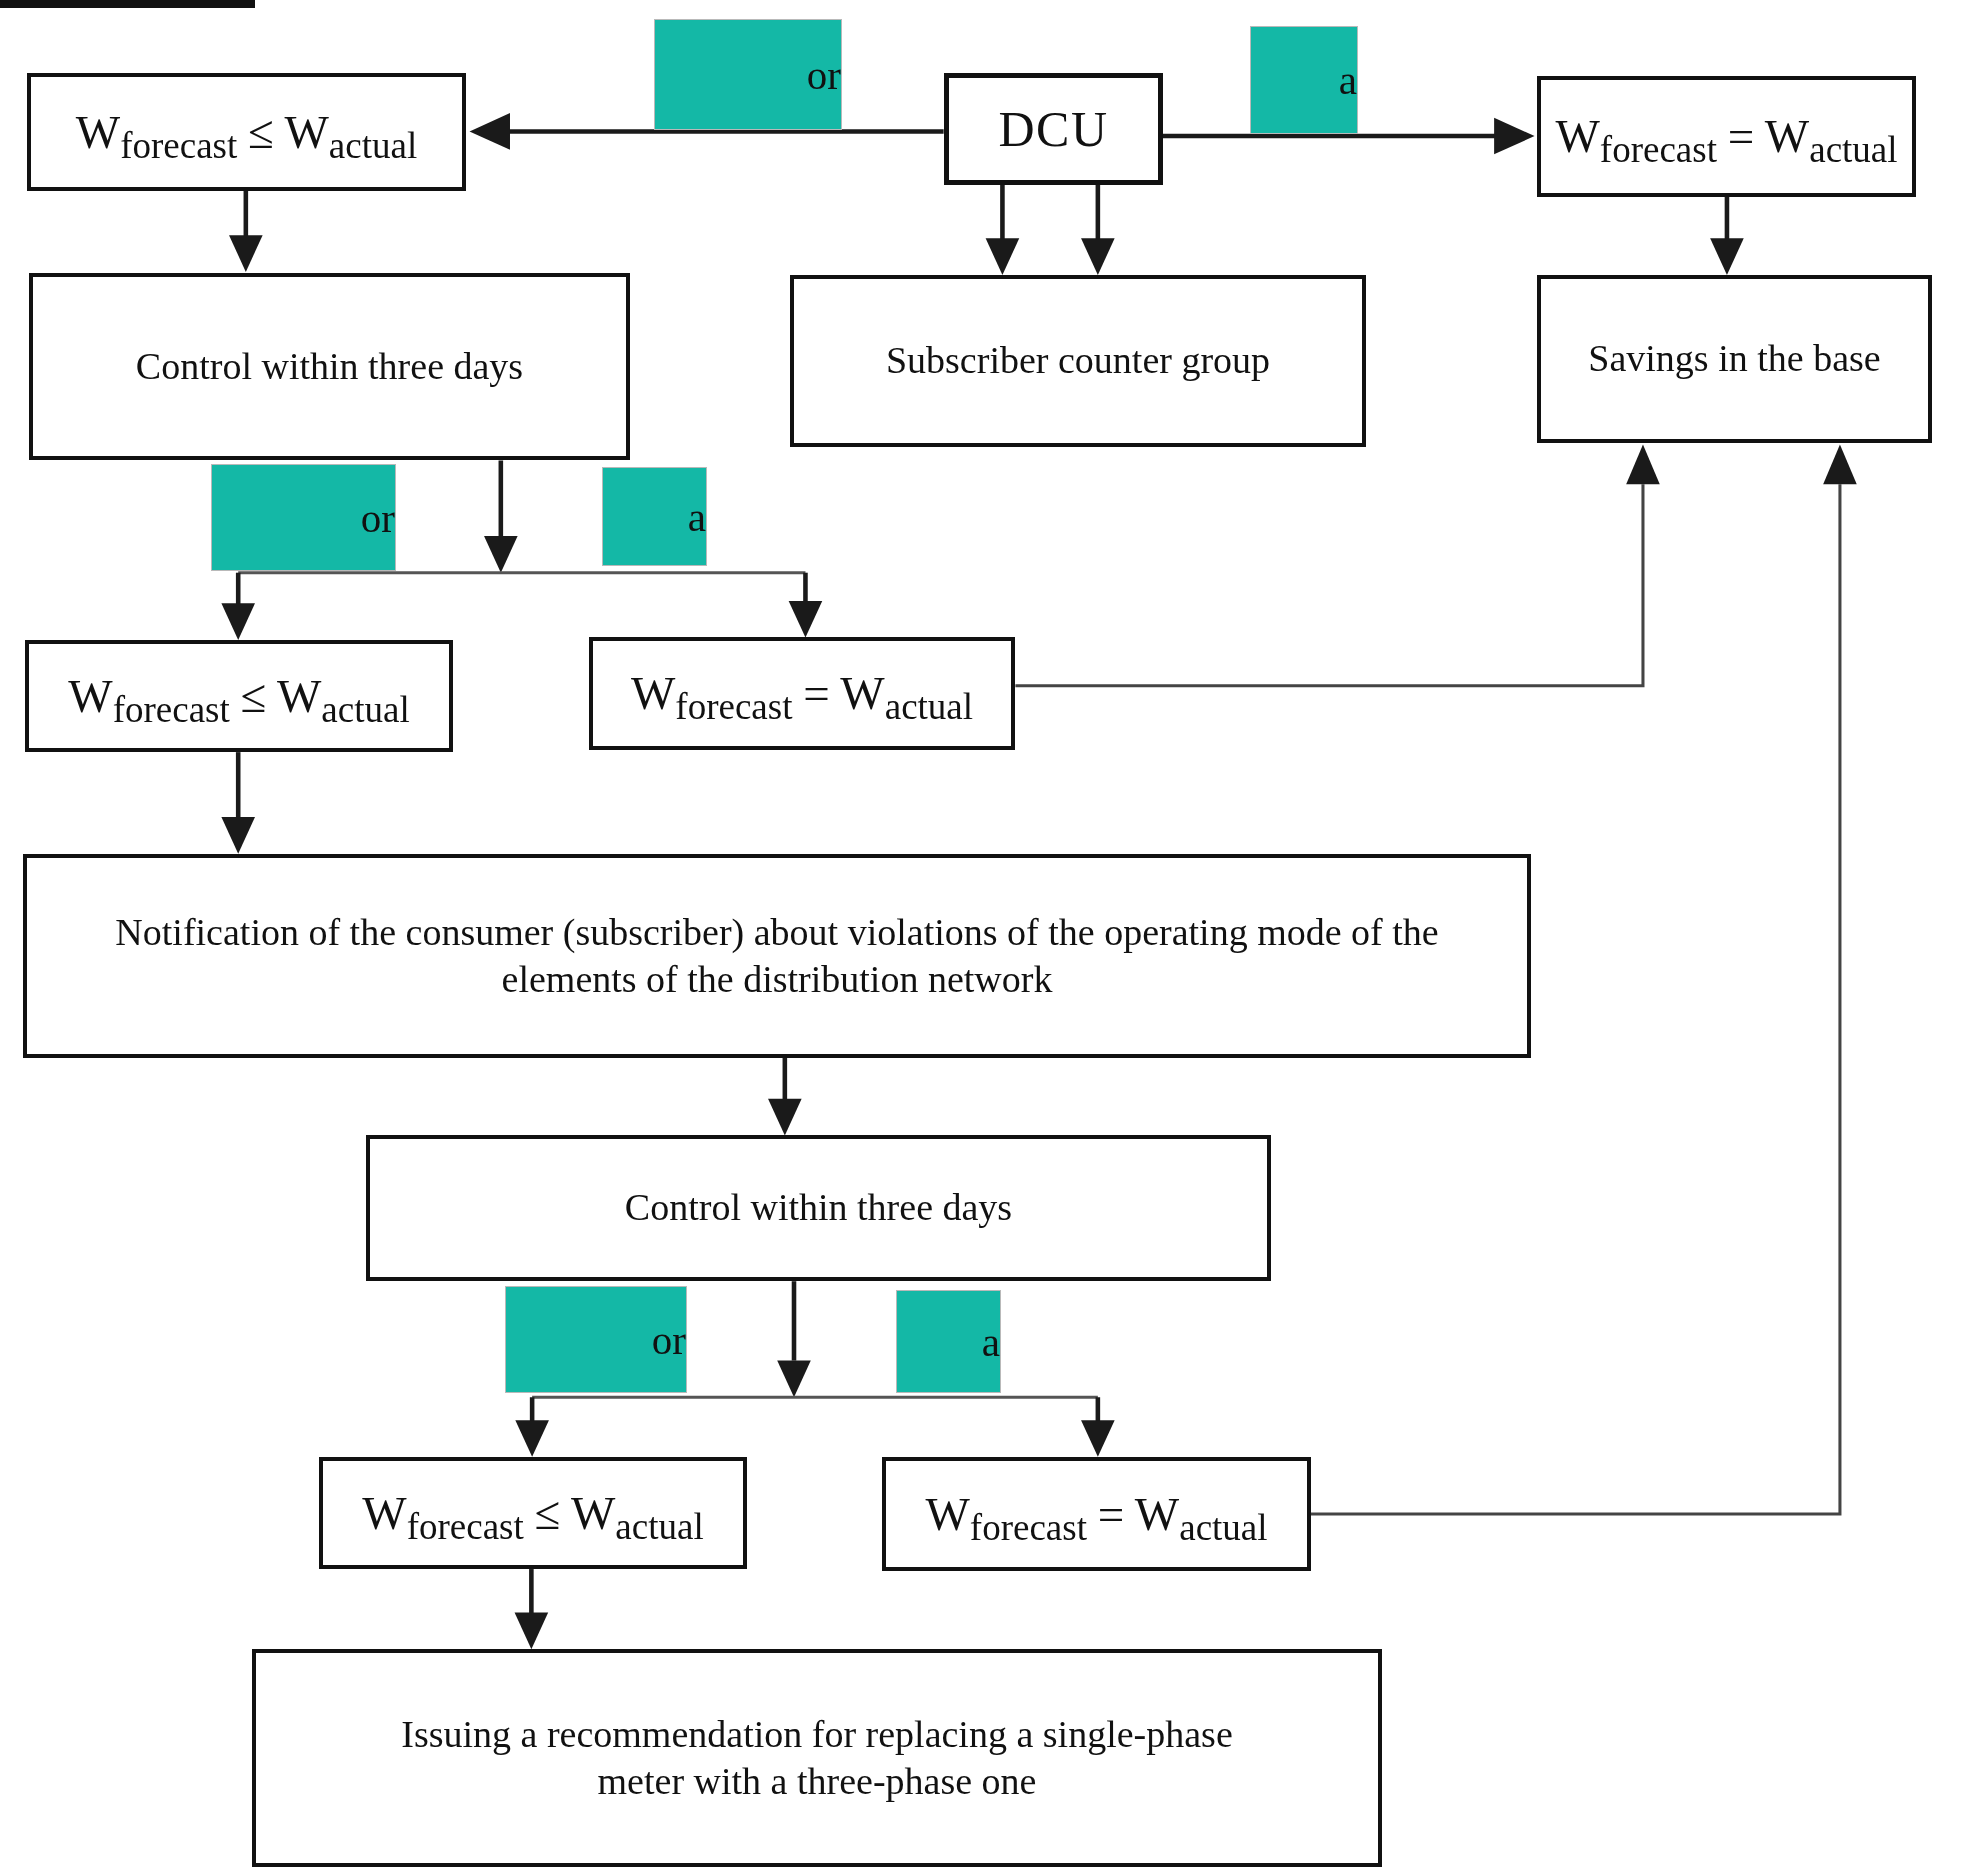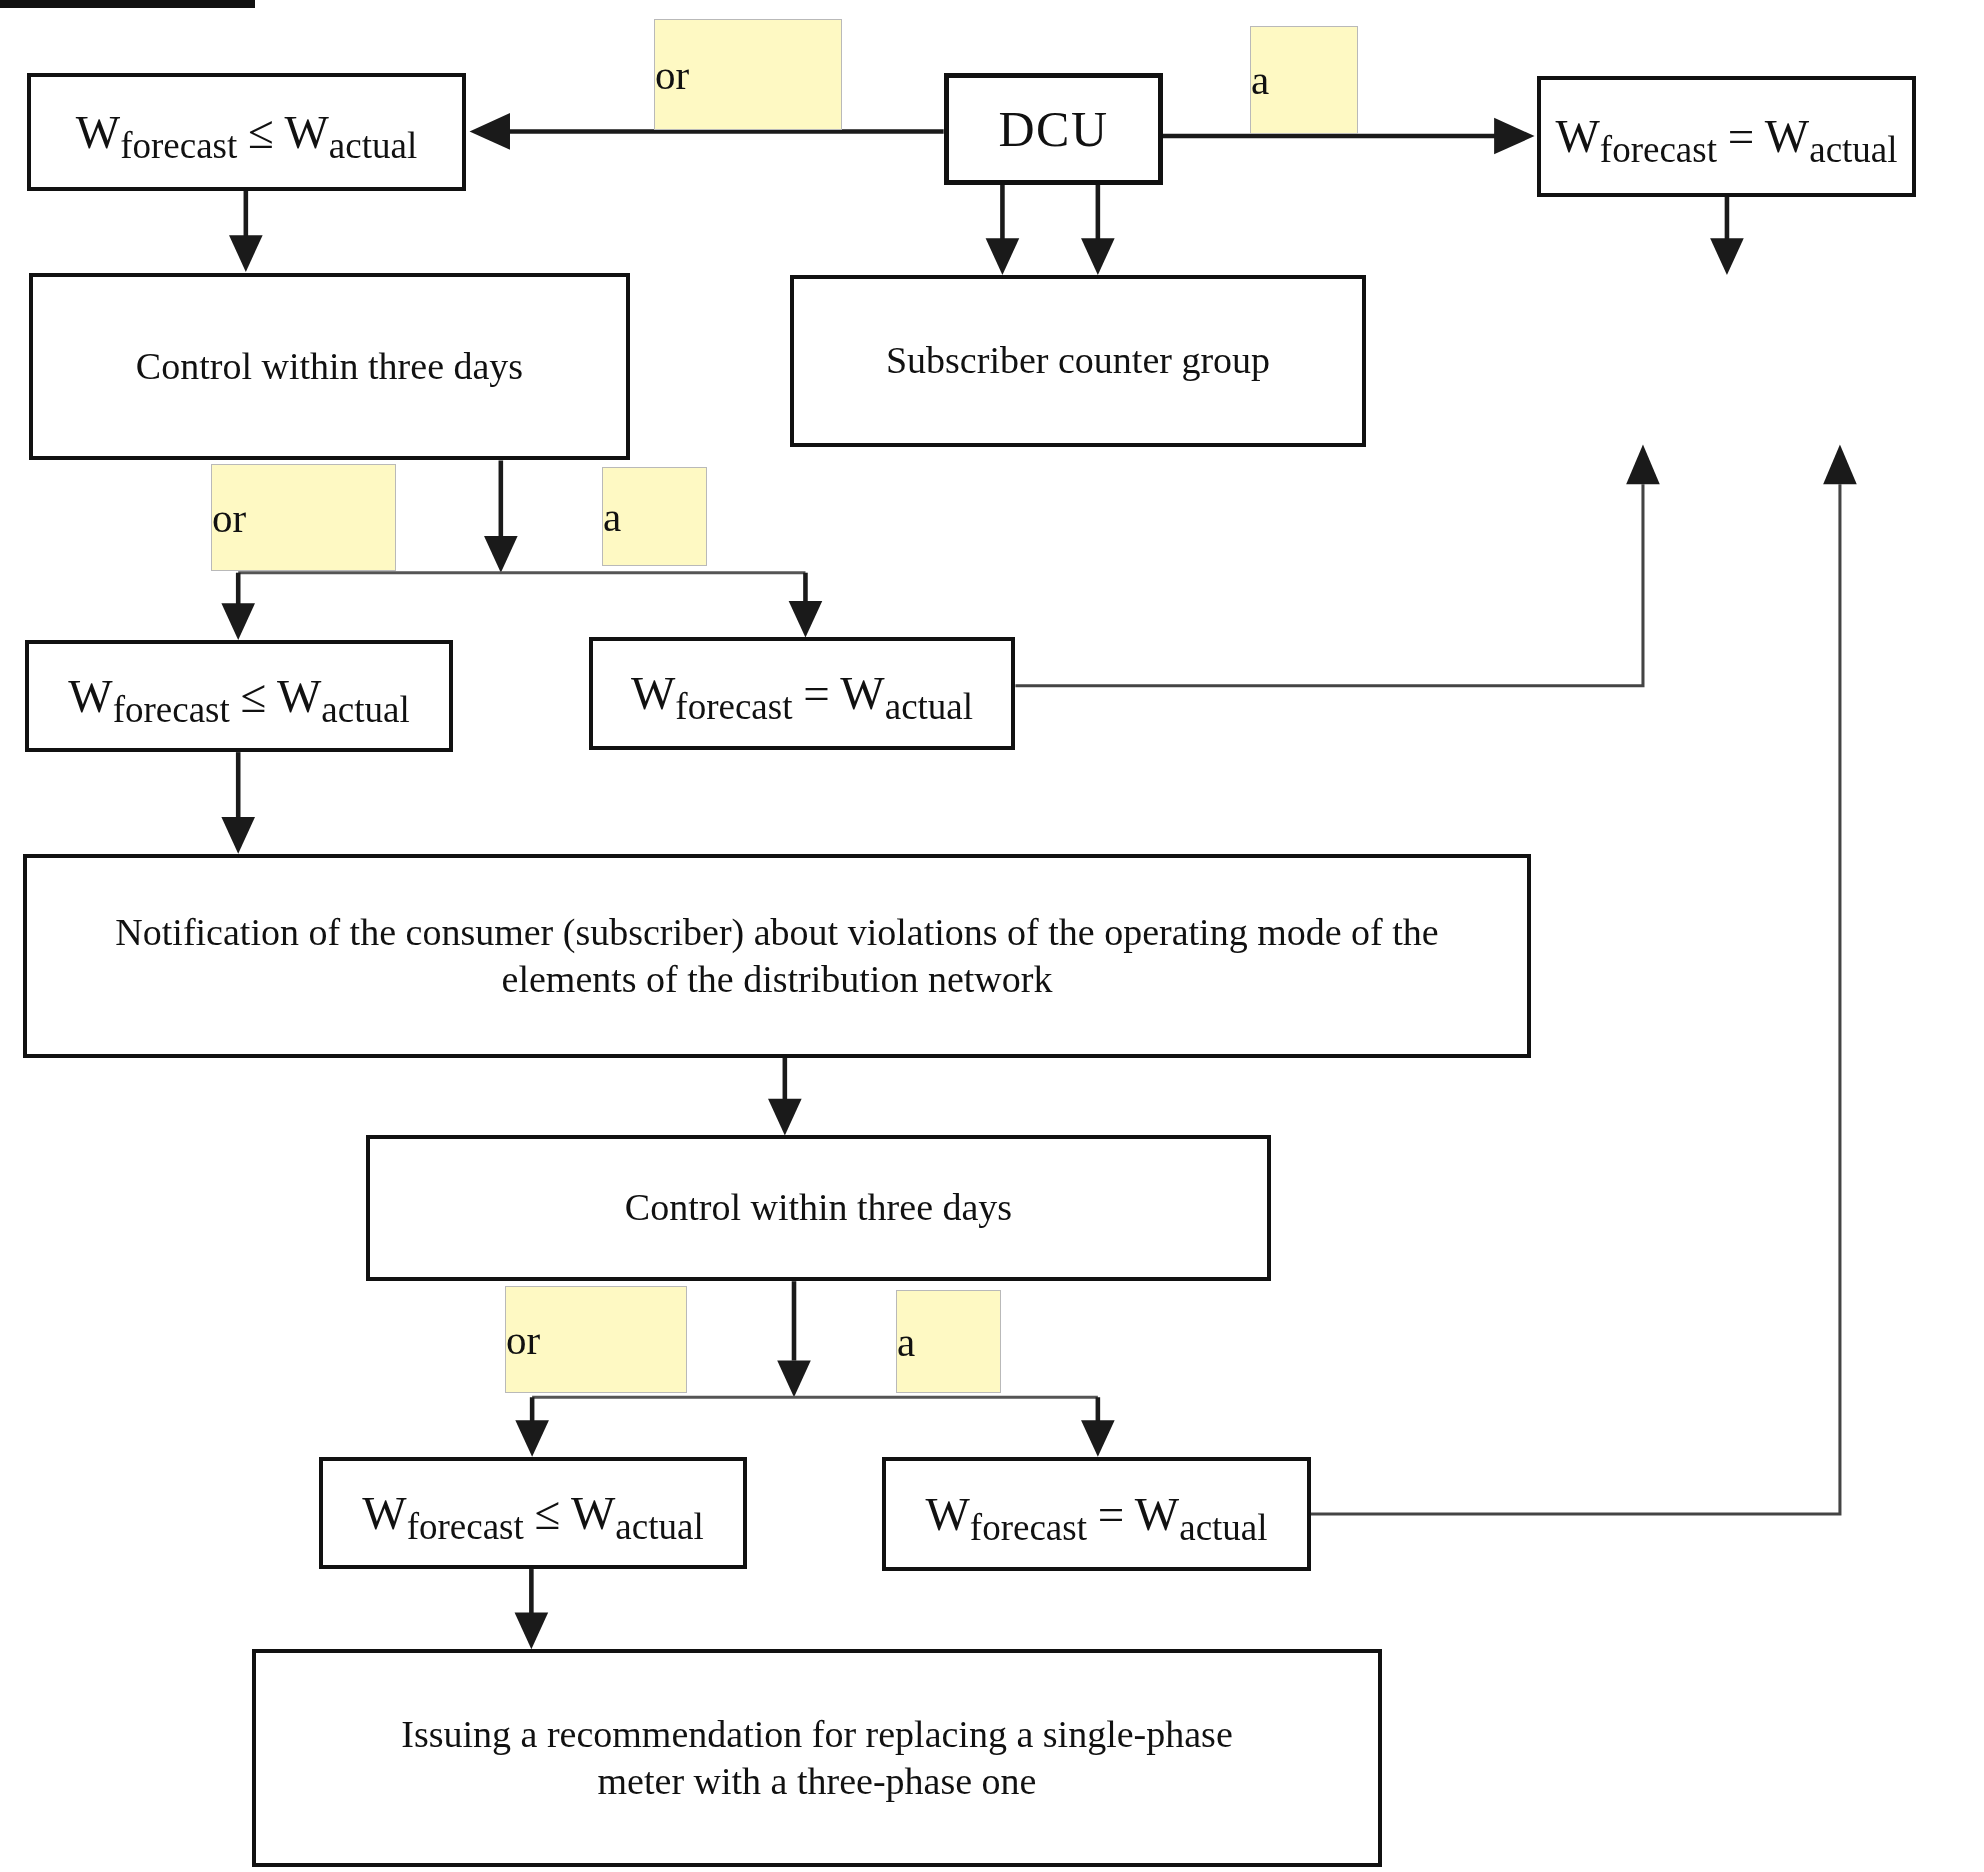--- a/index.html
+++ b/index.html
@@ -25,25 +25,25 @@
     line-height:1.25;
   }
   .formula{font-size:47px;white-space:nowrap;}
   .formula sub{font-size:37px;line-height:0;}
   .formula .op{margin:0 10.7px;}
   .big-label{font-size:38px;}
   .dcu-label{font-size:50px;letter-spacing:1.5px;}
   .edge-label{
     position:absolute;
     box-sizing:border-box;
-    background:#fef9c3;
+    background:#14b8a6;
     border:1.5px solid #b9b9b9;
     display:flex;
     align-items:center;
-    justify-content:flex-start;
+    justify-content:flex-end;
     font-size:41px;
     z-index:2;
   }
   .top-artifact{
     position:absolute;left:0;top:0;width:255px;height:7.6px;
     background:#111;z-index:3;
   }
 </style>
 </head>
 <body>
@@ -159,20 +159,23 @@
     </div>
 
   <div class="box big-label" style="left:29px;top:273px;width:601px;height:187px;padding:0 73px;">
       <span>Control within three days</span>
     </div>
 
   <div class="box big-label" style="left:790px;top:275px;width:576px;height:172px;padding:0 42px;">
       <span>Subscriber counter group</span>
     </div>
 
+  <div class="box big-label" style="left:1537px;top:275px;width:395px;height:168px;padding:0 23px;">
+      <span>Savings in the base</span>
+    </div>
 
   <div class="edge-label" style="left:211px;top:464px;width:185px;height:107px;">
       <span>or</span>
     </div>
   <div class="edge-label" style="left:602px;top:467px;width:105px;height:99px;">
       <span>a</span>
     </div>
 
   <div class="box formula" style="left:25px;top:640px;width:428px;height:112px;">
     <span><span>W</span><sub>forecast</sub><span class="op">≤</span><span>W</span><sub>actual</sub></span>

